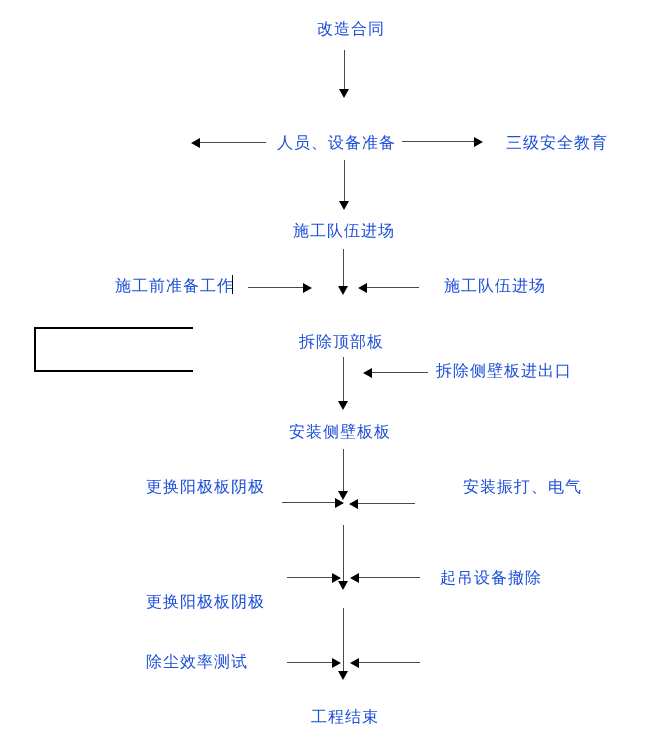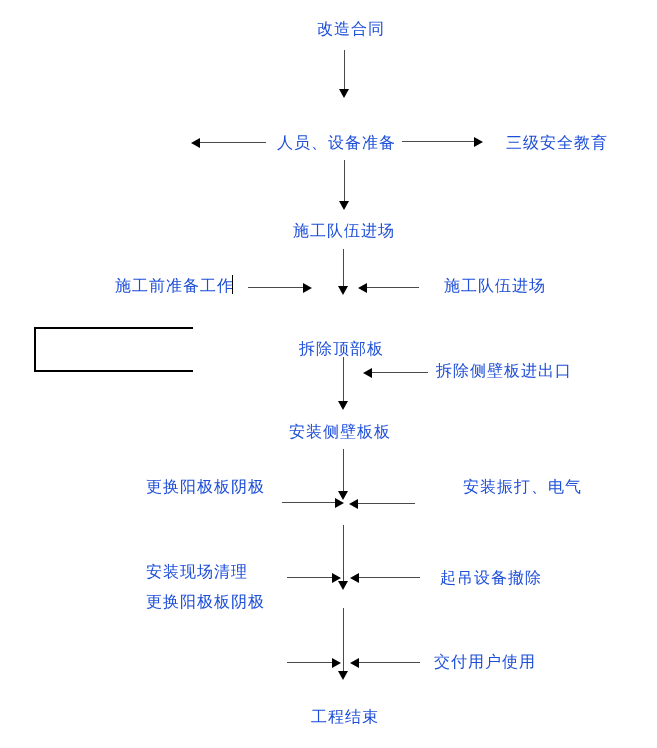--- a/index.html
+++ b/index.html
@@ -45,34 +45,33 @@
   <span class="lbl" style="left:506px;top:133px">三级安全教育</span>
   <span class="lbl" style="left:277px;top:133px">人员、设备准备</span>
 
   <span class="lbl" style="left:293px;top:221px">施工队伍进场</span>
 
   <span class="lbl" style="left:115px;top:276px">施工前准备工作</span>
   <span class="caret"></span>
   <span class="lbl" style="left:444px;top:276px">施工队伍进场</span>
 
   <div class="textbox"></div>
-  <span class="lbl" style="left:299px;top:339px">拆除顶部板</span>
+  <span class="lbl" style="left:299px;top:332px">拆除顶部板</span>
 
   <span class="lbl" style="left:436px;top:361px">拆除侧壁板进出口</span>
 
   <span class="lbl" style="left:289px;top:422px">安装侧壁板板</span>
 
   <span class="lbl" style="left:146px;top:477px">更换阳极板阴极</span>
   <span class="lbl" style="left:463px;top:477px">安装振打、电气</span>
 
-  <span class="lbl" style="left:146px;top:562px">安装现场清理</span>
   <span class="lbl" style="left:146px;top:592px">更换阳极板阴极</span>
   <span class="lbl" style="left:440px;top:568px">起吊设备撤除</span>
 
-  <span class="lbl" style="left:434px;top:652px">交付用户使用</span>
+  <span class="lbl" style="left:146px;top:652px">除尘效率测试</span>
 
   <span class="lbl" style="left:311px;top:707px">工程结束</span>
 
   <div class="vline" style="left:344px;top:50px;height:39px"></div>
   <div class="ah ah-down" style="left:339px;top:89px"></div>
 
   <div class="ah ah-left" style="left:191px;top:138px"></div>
   <div class="hline" style="left:200px;top:142px;width:66px"></div>
 
   <div class="hline" style="left:402px;top:141px;width:72px"></div>

